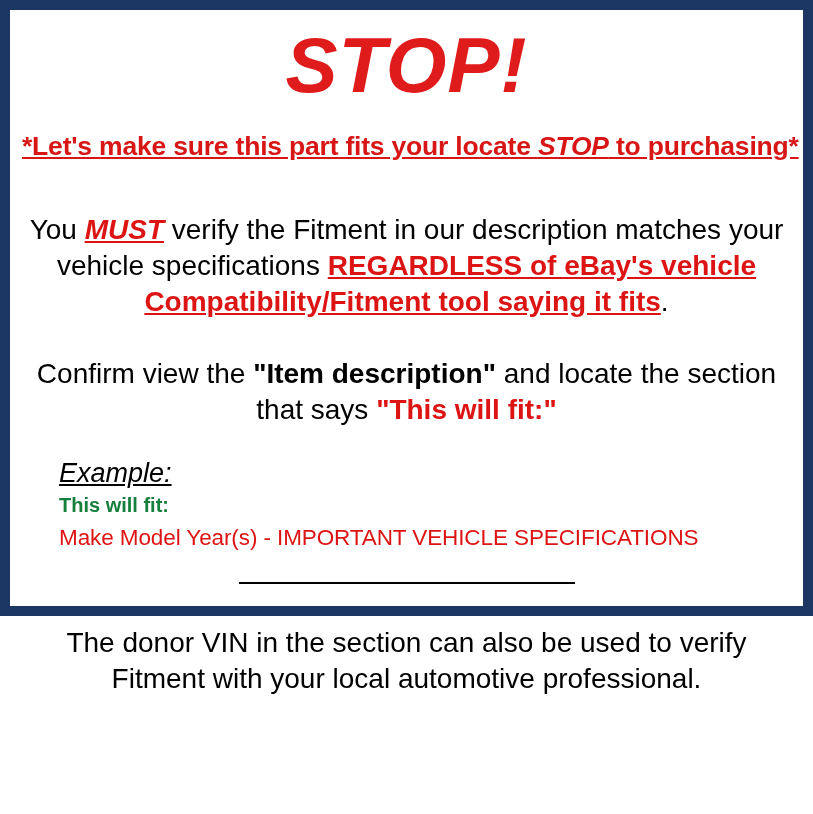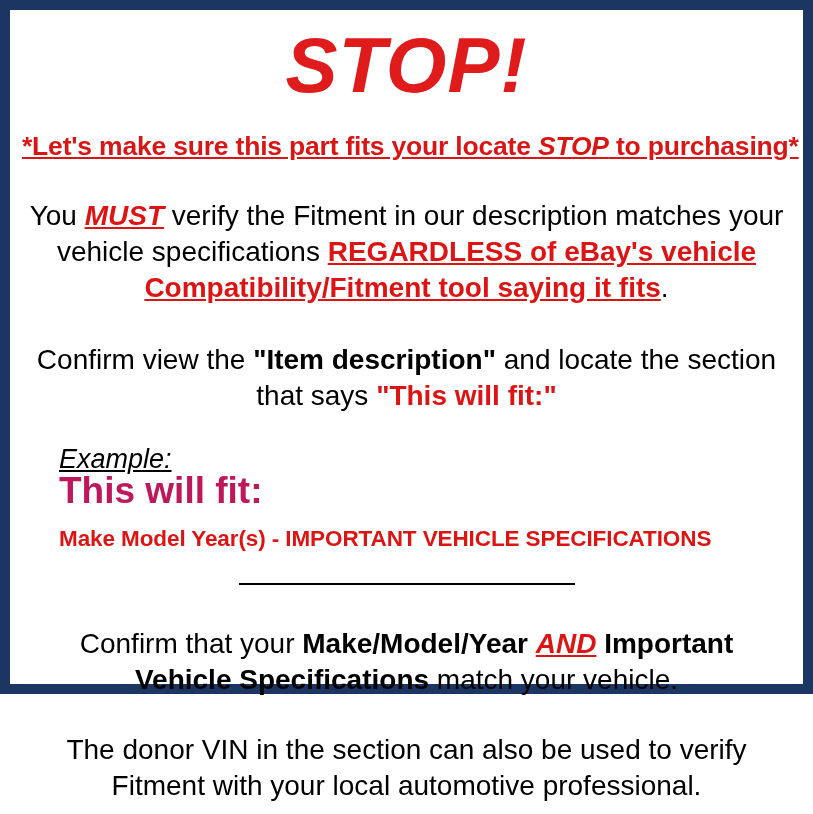--- a/index.html
+++ b/index.html
@@ -10,21 +10,21 @@
   body {
     width: 813px;
     height: 814px;
     overflow: hidden;
     font-family: "Liberation Sans", sans-serif;
   }
 
   #notice-card {
     box-sizing: border-box;
     width: 813px;
-    height: 694px;
+    height: 616px;
     border: 10px solid #1c3663;
     background: #ffffff;
     position: relative;
   }
 
   .inner {
     box-sizing: border-box;
     width: 100%;
     height: 100%;
     padding: 0 12px;
@@ -64,21 +64,21 @@
   
   .para {
     color: #000000;
     font-size: 28px;
     line-height: 36px;
     text-align: center;
     margin: 0;
     padding: 0 6px;
   }
 
-  .p-must   { margin-top: 36px; }
+  .p-must   { margin-top: 50px; }
   .p-view   { margin-top: 36px; }
   .p-confirm{ margin-top: 34px; }
   .p-vin    { margin-top: 34px; }
 
   .red-bold-underline {
     color: #dd1414;
     font-weight: bold;
     text-decoration: underline;
   }
   .red-bold-italic-underline {
@@ -99,32 +99,32 @@
   .example-label {
     color: #000000;
     font-style: italic;
     font-size: 27px;
     line-height: 30px;
     text-decoration: underline;
     display: inline-block;
     text-align: center;
   }
   .example-fit {
-    color: #be185d;
+    color: #15803d;
     font-weight: bold;
-    font-size: 37px;
+    font-size: 20px;
     line-height: 32px;
     margin-top: 1px;
   }
   .example-spec {
     color: #dd1414;
-    font-weight: bold;
+    font-weight: normal;
     font-size: 22.5px;
     line-height: 26px;
-    margin-top: 19px;
+    margin-top: 4px;
     letter-spacing: -0.1px;
   }
 
   
   .divider-wrap {
     margin-top: 22px;
     text-align: center;
   }
   .divider {
     display: inline-block;
@@ -159,20 +159,17 @@
         <span class="example-label">Example:</span>
       </div>
       <div class="example-fit">This will fit:</div>
       <div class="example-spec">Make Model Year(s) - IMPORTANT VEHICLE SPECIFICATIONS</div>
     </div>
 
     <div class="divider-wrap">
       <span class="divider"></span>
     </div>
 
-    <p class="para p-confirm">
-      <span>Confirm that your </span><span class="black-bold">Make/Model/Year</span><span>&nbsp;</span><span class="red-bold-italic-underline">AND</span><span>&nbsp;</span><span class="black-bold">Important Vehicle Specifications</span><span> match your vehicle.</span>
-    </p>
 
     <p class="para p-vin">The donor VIN in the section can also be used to verify Fitment with your local automotive professional.</p>
 
   </div>
 </div>
 
 </body></html>

